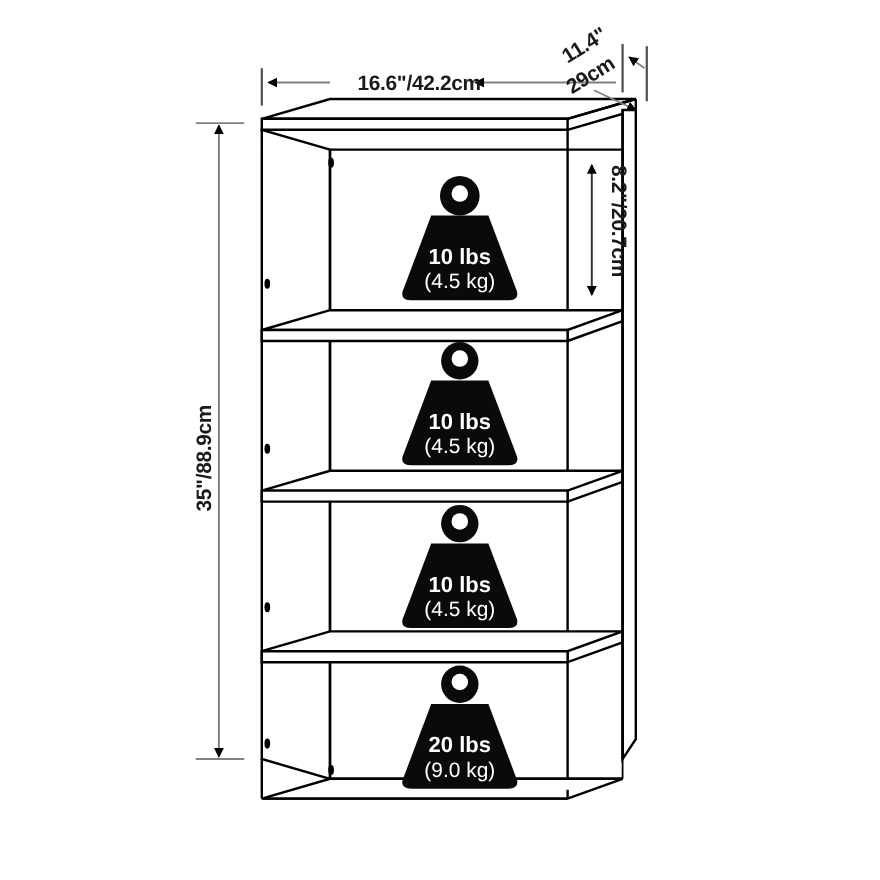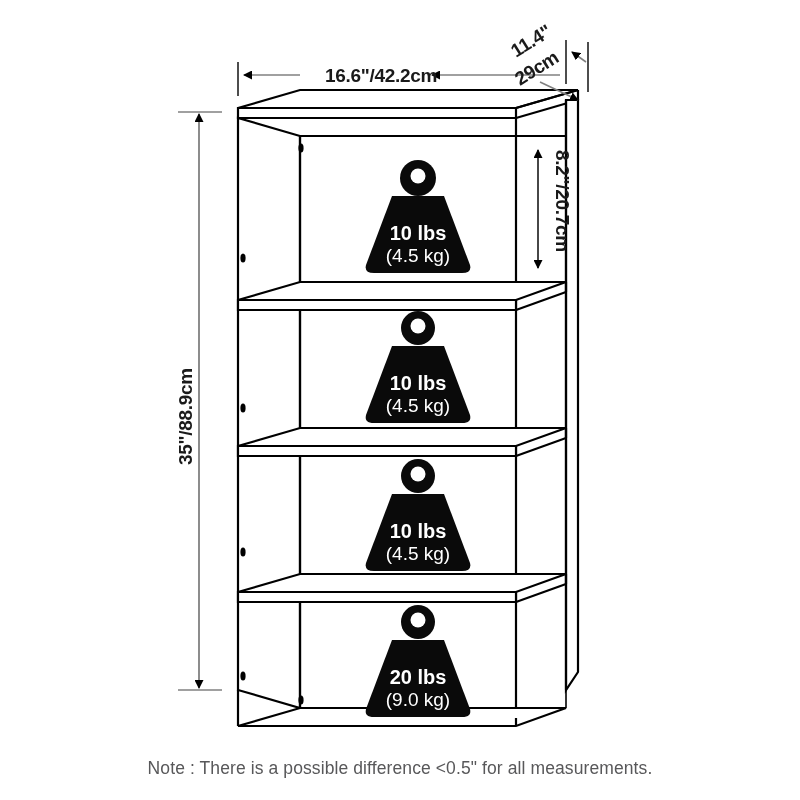--- a/index.html
+++ b/index.html
@@ -194,15 +194,14 @@
 
     <g>
       <circle cx="418" cy="622" r="17" fill="#0a0a0a"></circle>
       <circle cx="418" cy="620" r="7.5" fill="#ffffff"></circle>
       <path d="M392,640 L444,640 L470,709 Q472,717 462,717 L374,717 Q364,717 366,709 Z" fill="#0a0a0a"></path>
       <text class="badge-line-1" x="418" y="684">20 lbs</text>
       <text class="badge-line-2" x="418" y="706">(9.0 kg)</text>
     </g>
   </svg>
 
-  <div id="note-text">Note : There is a possible difference &lt;0.5" for all measurements.</div>
 
 </div>
 
 </body></html>

